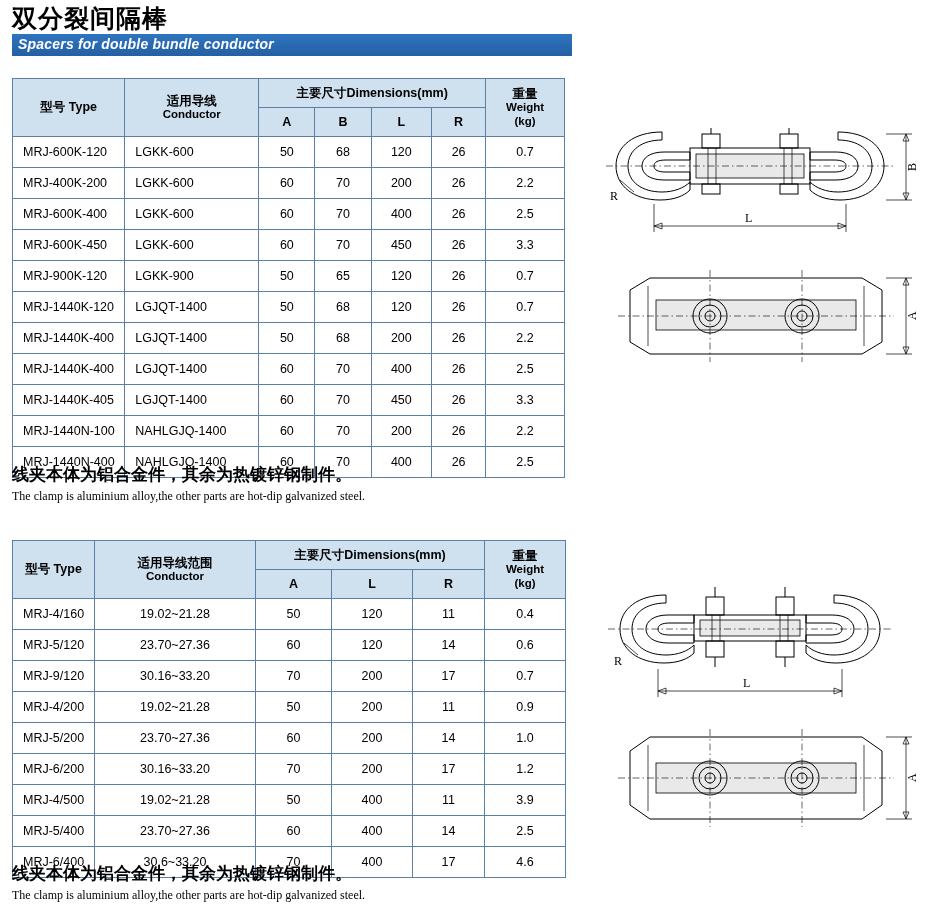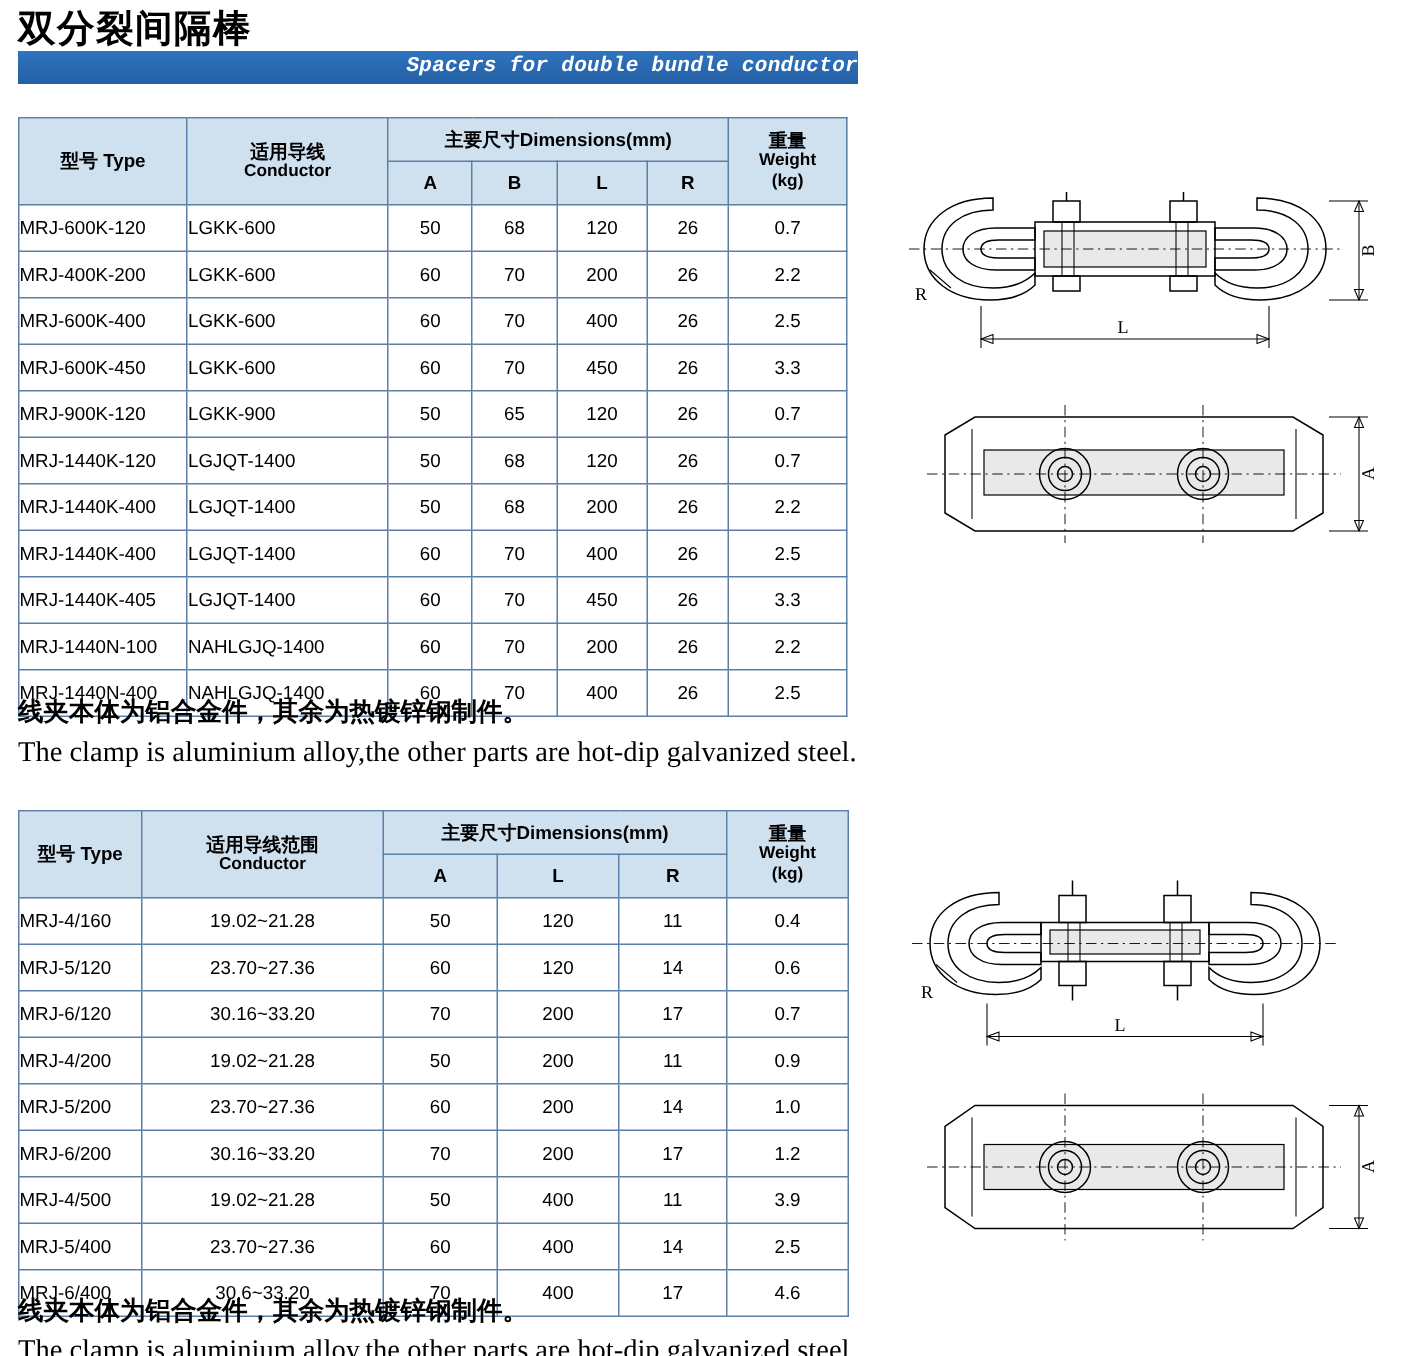--- a/index.html
+++ b/index.html
@@ -36,26 +36,25 @@
     top: 34px;
     width: 560px;
     height: 22px;
     background: #2b6cb8;
     background: linear-gradient(to bottom, #2f74c0 0%, #245fa3 100%);
   }
   .subtitle-bar span {
     display: block;
     padding: 2px 0 0 6px;
     color: #ffffff;
-    font-family: Liberation Mono, monospace;
+    font-family: Liberation Sans, sans-serif;
     font-weight: bold;
     font-style: italic;
     font-size: 14px;
     letter-spacing: .2px;
-    text-align: right;
   }
   
   table.spec {
     position: absolute;
     border-collapse: collapse;
     table-layout: fixed;
     font-size: 12.5px;
   }
   table.spec td, table.spec th {
     border: 1px solid #5b7fa6;
@@ -71,20 +70,21 @@
     font-weight: bold;
     font-size: 12.5px;
     line-height: 1.15;
     height: 28px;
   }
   table.spec tbody td {
     background: #ffffff;
   }
   table.spec td.left {
     text-align: left;
+    padding-left: 10px;
   }
   .hdr-two-line { display: block; }
   .hdr-small { font-size: 11.5px; }
   
   #table-1 {
     left: 12px;
     top: 78px;
     width: 553px;
   }
   
@@ -101,21 +101,21 @@
     color: #000;
   }
   .note .cn {
     display: block;
     font-weight: bold;
     font-size: 17px;
   }
   .note .en {
     display: block;
     font-family: "Liberation Serif", serif;
-    font-size: 19px;
+    font-size: 12px;
   }
   #note-1 { left: 12px; top: 463px; }
   #note-2 { left: 12px; top: 862px; }
   
   .drawing {
     position: absolute;
   }
   #drawing-1 { left: 590px; top: 120px; }
   #drawing-2 { left: 590px; top: 575px; }
   svg { display: block; }
@@ -314,21 +314,21 @@
       </tr>
       <tr>
         <td class="left">MRJ-5/120</td>
         <td>23.70~27.36</td>
         <td>60</td>
         <td>120</td>
         <td>14</td>
         <td>0.6</td>
       </tr>
       <tr>
-        <td class="left">MRJ-6/120</td>
+        <td class="left">MRJ-9/120</td>
         <td>30.16~33.20</td>
         <td>70</td>
         <td>200</td>
         <td>17</td>
         <td>0.7</td>
       </tr>
       <tr>
         <td class="left">MRJ-4/200</td>
         <td>19.02~21.28</td>
         <td>50</td>

